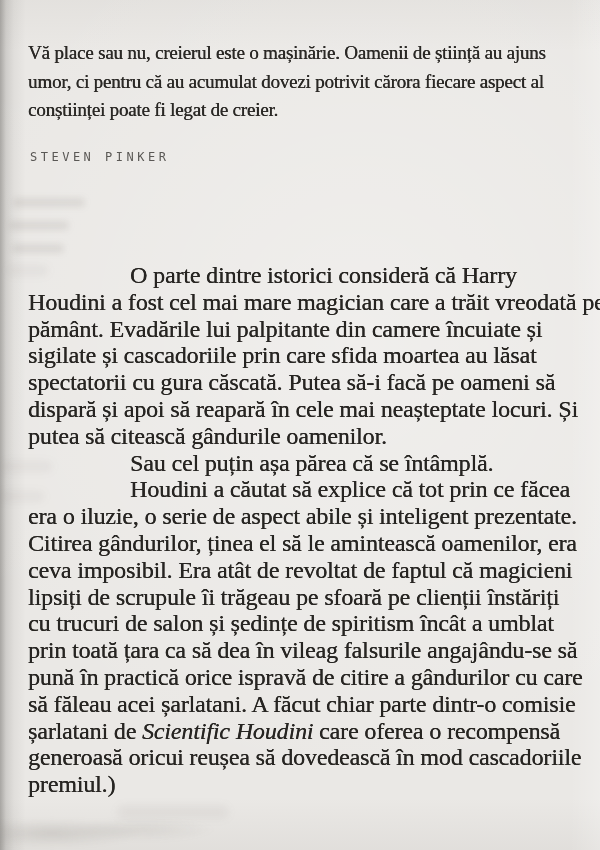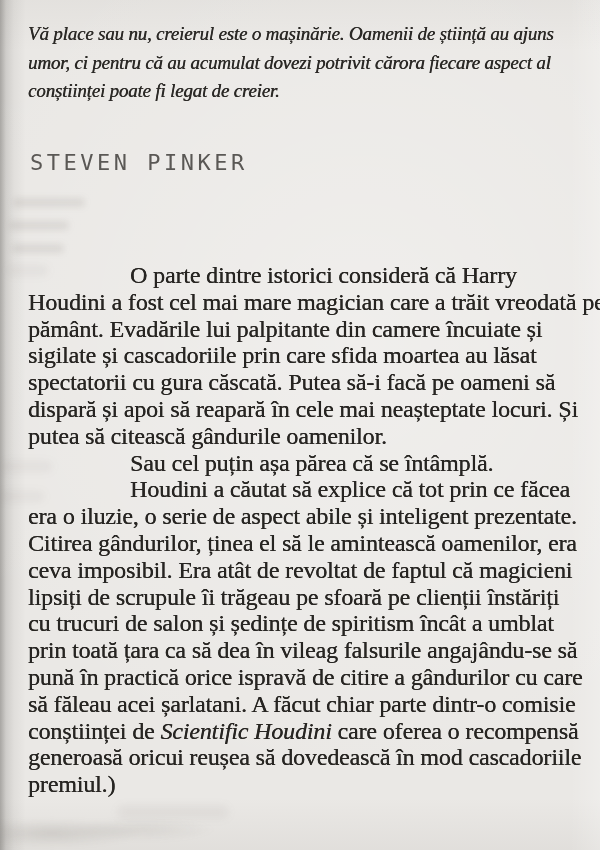--- a/index.html
+++ b/index.html
@@ -20,34 +20,33 @@
     width: 600px; height: 850px;
     background:
       radial-gradient(120% 90% at 60% 40%, rgba(255,255,255,0.28) 0%, rgba(255,255,255,0.0) 60%),
       linear-gradient(90deg, rgba(40,38,34,0.34) 0px, rgba(40,38,34,0.14) 6px, rgba(40,38,34,0.05) 14px, rgba(40,38,34,0.0) 26px),
       linear-gradient(270deg, rgba(255,255,255,0.22) 0px, rgba(255,255,255,0.0) 30px),
       linear-gradient(180deg, rgba(120,115,108,0.06) 0%, rgba(120,115,108,0.0) 6%, rgba(120,115,108,0.0) 94%, rgba(120,115,108,0.08) 100%),
       var(--paper);
   }
   
   .epigraph {
-    position: absolute; left: 28px; top: 20px; width: 560px;
-    font-style: italic;
+    position: absolute; left: 28px; top: 39px; width: 560px;
     font-size: 19px;
     line-height: 28.6px;
     letter-spacing: -0.2px;
     color: var(--epigraph_ink);
     text-shadow: 0.35px 0 0 currentColor;
   }
   .epigraph .line { white-space: nowrap; }
   
   .author {
     position: absolute; left: 30px; top: 150px;
     font-family: "DejaVu Sans Mono", monospace;
-    font-size: 22px;
+    font-size: 12px;
     letter-spacing: 3.5px;
     color: var(--author_ink);
     opacity: 0.92;
     white-space: nowrap;
   }
   
   .bodytext {
     position: absolute; left: 28px; top: 262px; width: 566px;
     font-size: 24px;
     line-height: 26.8px;
@@ -107,18 +106,18 @@
       <div class="line indent"><span>Sau cel puțin așa părea că se întâmplă.</span></div>
       <div class="line indent"><span>Houdini a căutat să explice că tot prin ce făcea</span></div>
       <div class="line"><span>era o iluzie, o serie de aspect abile și inteligent prezentate.</span></div>
       <div class="line"><span>Citirea gândurilor, ținea el să le amintească oamenilor, era</span></div>
       <div class="line"><span>ceva imposibil. Era atât de revoltat de faptul că magicieni</span></div>
       <div class="line"><span>lipsiți de scrupule îi trăgeau pe sfoară pe clienții înstăriți</span></div>
       <div class="line"><span>cu trucuri de salon și ședințe de spiritism încât a umblat</span></div>
       <div class="line"><span>prin toată țara ca să dea în vileag falsurile angajându-se să</span></div>
       <div class="line"><span>pună în practică orice ispravă de citire a gândurilor cu care</span></div>
       <div class="line"><span>să făleau acei șarlatani. A făcut chiar parte dintr-o comisie</span></div>
-      <div class="line"><span>conștiinței de </span><em>Scientific Houdini</em><span> care oferea o recompensă</span></div>
+      <div class="line"><span>șarlatani de </span><em>Scientific Houdini</em><span> care oferea o recompensă</span></div>
       <div class="line"><span>generoasă oricui reușea să dovedească în mod cascadoriile</span></div>
       <div class="line"><span>premiul.)</span></div>
     </div>
 
 </div>
 
 </body></html>

